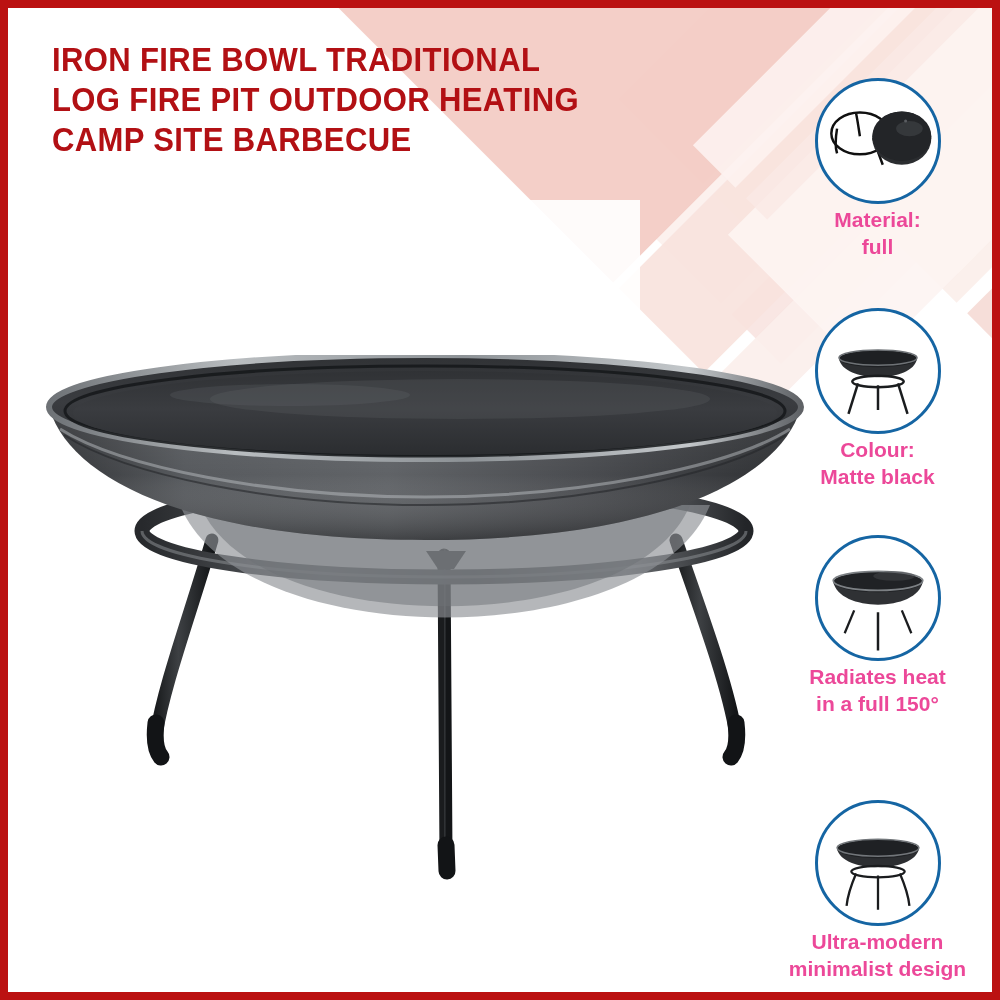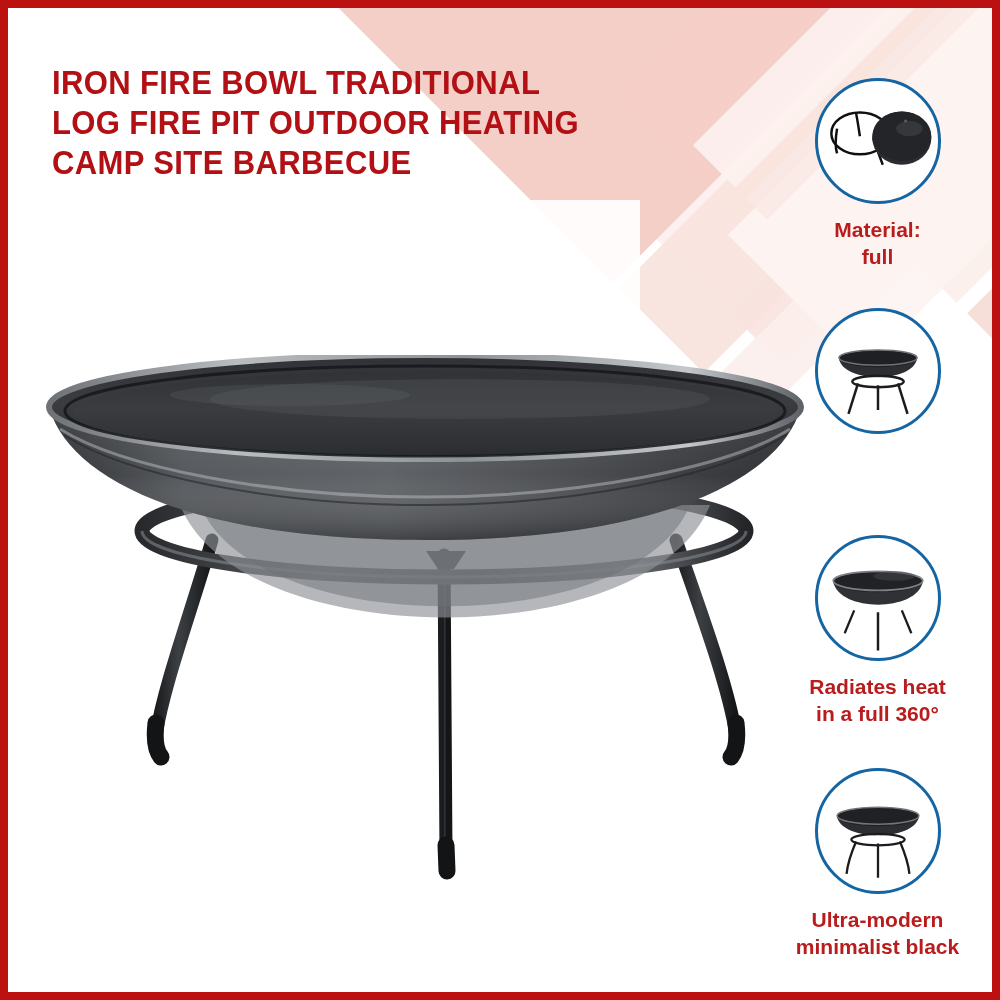--- a/index.html
+++ b/index.html
@@ -24,21 +24,21 @@
     z-index:60;
     pointer-events:none;
   }
 
   
   #bg { position:absolute; inset:0; overflow:hidden; z-index:1; }
 
   
   #title {
     position:absolute;
-    left:52px; top:63px;
+    left:52px; top:40px;
     width:660px;
     z-index:30;
   }
   #title .line {
     display:block;
     font-size:33px;
     line-height:40px;
     font-weight:bold;
     letter-spacing:0.4px;
     color:#b21014;
@@ -72,25 +72,25 @@
     position:relative;
     width:126px; height:126px;
     margin:0 auto;
     border-radius:50%;
     border:3px solid #1565a3;
     background:#ffffff;
     overflow:hidden;
   }
   .feature .circle svg { display:block; width:100%; height:100%; }
   .feature .caption {
-    margin-top:12px;
+    margin-top:2px;
     font-size:21px;
     line-height:27px;
     font-weight:bold;
-    color:#b91c1c;
+    color:#ec4899;
     white-space:nowrap;
   }
 </style>
 </head>
 <body>
 
 <div id="canvas">
 
   <div id="bg">
     <svg width="1000" height="1000" viewBox="0 0 1000 1000">
@@ -281,55 +281,59 @@
         <svg viewBox="0 0 126 126">
           <path d="M22 50 C 26 44, 100 44, 104 50 C 100 76, 26 76, 22 50 Z" fill="#2c2e31"></path>
           <ellipse cx="63" cy="50" rx="41" ry="9" fill="#1e2023"></ellipse>
           <ellipse cx="63" cy="49" rx="41" ry="8" fill="none" stroke="#6e7276" stroke-width="1.6"></ellipse>
           <ellipse cx="63" cy="74" rx="27" ry="6" fill="none" stroke="#1a1c1e" stroke-width="2.6"></ellipse>
           <path d="M42 76 L 32 108" stroke="#1a1c1e" stroke-width="2.6" fill="none"></path>
           <path d="M84 76 L 94 108" stroke="#1a1c1e" stroke-width="2.6" fill="none"></path>
           <path d="M63 78 L 63 104" stroke="#1a1c1e" stroke-width="2.6" fill="none"></path>
         </svg>
       </div>
+      <div class="caption">
+        <span>Colour:</span><br>
+        <span>Matte black</span>
+      </div>
     </div>
 
     <div class="feature" style="top:457px">
       <div class="circle">
         <svg viewBox="0 0 126 126">
           <path d="M16 46 C 20 40, 106 40, 110 46 C 104 78, 22 78, 16 46 Z" fill="#2f3134"></path>
           <ellipse cx="63" cy="46" rx="47" ry="11" fill="#202225"></ellipse>
           <ellipse cx="63" cy="45" rx="47" ry="10" fill="none" stroke="#7c8084" stroke-width="1.8"></ellipse>
           <ellipse cx="80" cy="40" rx="22" ry="5" fill="#45484c" opacity="0.5"></ellipse>
           <path d="M38 76 L 28 100" stroke="#1a1c1e" stroke-width="2.4" fill="none"></path>
           <path d="M88 76 L 98 100" stroke="#1a1c1e" stroke-width="2.4" fill="none"></path>
           <path d="M63 78 L 63 118" stroke="#1a1c1e" stroke-width="2.6" fill="none"></path>
         </svg>
       </div>
       <div class="caption">
         <span>Radiates heat</span><br>
-        <span>in a full 360°</span>
+        <span>in a full 150°</span>
       </div>
     </div>
 
-    <div class="feature" style="top:690px">
+    <div class="feature" style="top:722px">
       <div class="circle">
         <svg viewBox="0 0 126 126">
           <path d="M20 48 C 24 42, 102 42, 106 48 C 101 74, 25 74, 20 48 Z" fill="#2c2e31"></path>
           <ellipse cx="63" cy="48" rx="43" ry="10" fill="#1f2124"></ellipse>
           <ellipse cx="63" cy="47" rx="43" ry="9" fill="none" stroke="#72767a" stroke-width="1.6"></ellipse>
           <ellipse cx="63" cy="72" rx="28" ry="6" fill="none" stroke="#1a1c1e" stroke-width="2.4"></ellipse>
           <path d="M40 74 C 34 88, 31 98, 30 108" stroke="#1a1c1e" stroke-width="2.4" fill="none"></path>
           <path d="M86 74 C 92 88, 95 98, 96 108" stroke="#1a1c1e" stroke-width="2.4" fill="none"></path>
           <path d="M63 76 L 63 112" stroke="#1a1c1e" stroke-width="2.4" fill="none"></path>
         </svg>
       </div>
       <div class="caption">
         <span>Ultra-modern</span><br>
-        <span>minimalist black</span>
+        <span>minimalist design</span>
       </div>
     </div>
 
   </div>
 
   <div id="frame"></div>
 
 </div>
 
 </body></html>

